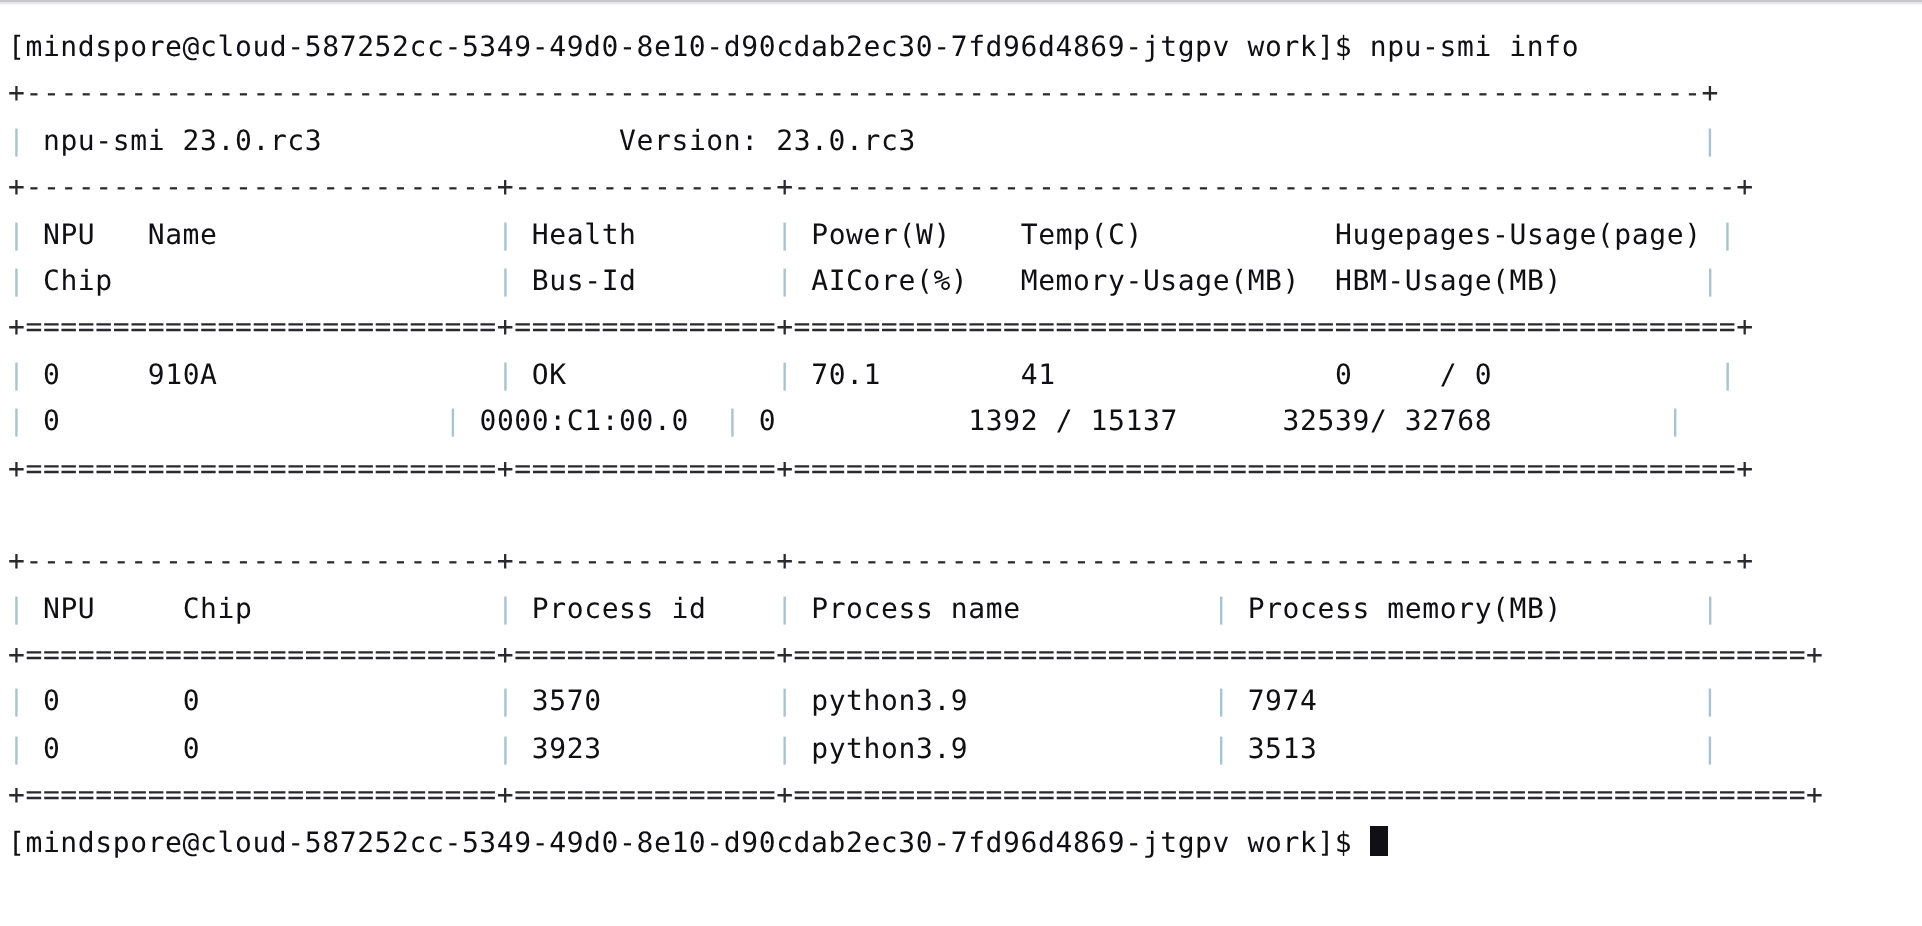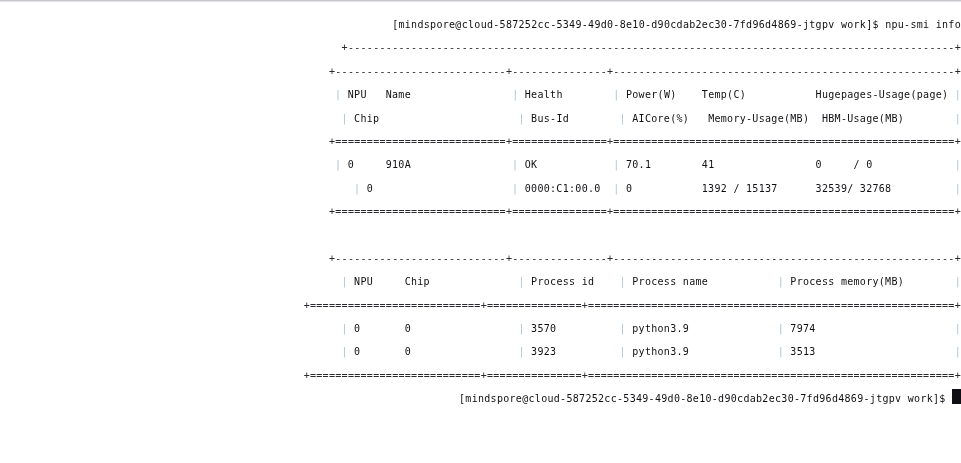--- a/index.html
+++ b/index.html
@@ -21,27 +21,26 @@
   }
   #terminal {
     position: relative;
     width: 961px;
     height: 460px;
     background: #ffffff;
     padding: 10px 0 0 4px;
     box-sizing: border-box;
   }
   .line {
-    font-size: 10px;
+    font-size: 14px;
     line-height: 23.4px;
     letter-spacing: 0.30px;
     white-space: pre;
     color: #101014;
     height: 23.4px;
-    text-align: right;
   }
   .line.rule {
     color: #1a1a1e;
   }
   
   .pipe {
     color: #a9c3cf;
   }
   .plus {
     color: #2a2a2e;
@@ -64,20 +63,21 @@
 <body>
 
 <div id="top-divider"></div>
 
 <div id="terminal">
 
   <div class="line"><span class="txt">[mindspore@cloud-587252cc-5349-49d0-8e10-d90cdab2ec30-7fd96d4869-jtgpv work]$ npu-smi info</span></div>
 
   <div class="line rule"><span class="plus">+</span><span class="plus">------------------------------------------------------------------------------------------------</span><span class="plus">+</span></div>
 
+  <div class="line"><span class="pipe">|</span><span class="txt"> </span><span class="txt">npu-smi 23.0.rc3</span><span class="txt">                 </span><span class="txt">Version: 23.0.rc3</span><span class="txt">                                             </span><span class="pipe">|</span></div>
 
   <div class="line rule"><span class="plus">+---------------------------+---------------+------------------------------------------------------+</span></div>
 
   <div class="line"><span class="pipe">|</span><span class="txt"> </span><span class="txt">NPU</span><span class="txt">   </span><span class="txt">Name</span><span class="txt">                </span><span class="pipe">|</span><span class="txt"> </span><span class="txt">Health</span><span class="txt">        </span><span class="pipe">|</span><span class="txt"> </span><span class="txt">Power(W)</span><span class="txt">    </span><span class="txt">Temp(C)</span><span class="txt">           </span><span class="txt">Hugepages-Usage(page)</span><span class="txt"> </span><span class="pipe">|</span></div>
 
   <div class="line"><span class="pipe">|</span><span class="txt"> </span><span class="txt">Chip</span><span class="txt">                      </span><span class="pipe">|</span><span class="txt"> </span><span class="txt">Bus-Id</span><span class="txt">        </span><span class="pipe">|</span><span class="txt"> </span><span class="txt">AICore(%)</span><span class="txt">   </span><span class="txt">Memory-Usage(MB)</span><span class="txt">  </span><span class="txt">HBM-Usage(MB)</span><span class="txt">        </span><span class="pipe">|</span></div>
 
   <div class="line rule"><span class="plus">+===========================+===============+======================================================+</span></div>
 
   <div class="line"><span class="pipe">|</span><span class="txt"> </span><span class="txt">0</span><span class="txt">     </span><span class="txt">910A</span><span class="txt">                </span><span class="pipe">|</span><span class="txt"> </span><span class="txt">OK</span><span class="txt">            </span><span class="pipe">|</span><span class="txt"> </span><span class="txt">70.1</span><span class="txt">        </span><span class="txt">41</span><span class="txt">                </span><span class="txt">0     / 0</span><span class="txt">             </span><span class="pipe">|</span></div>

